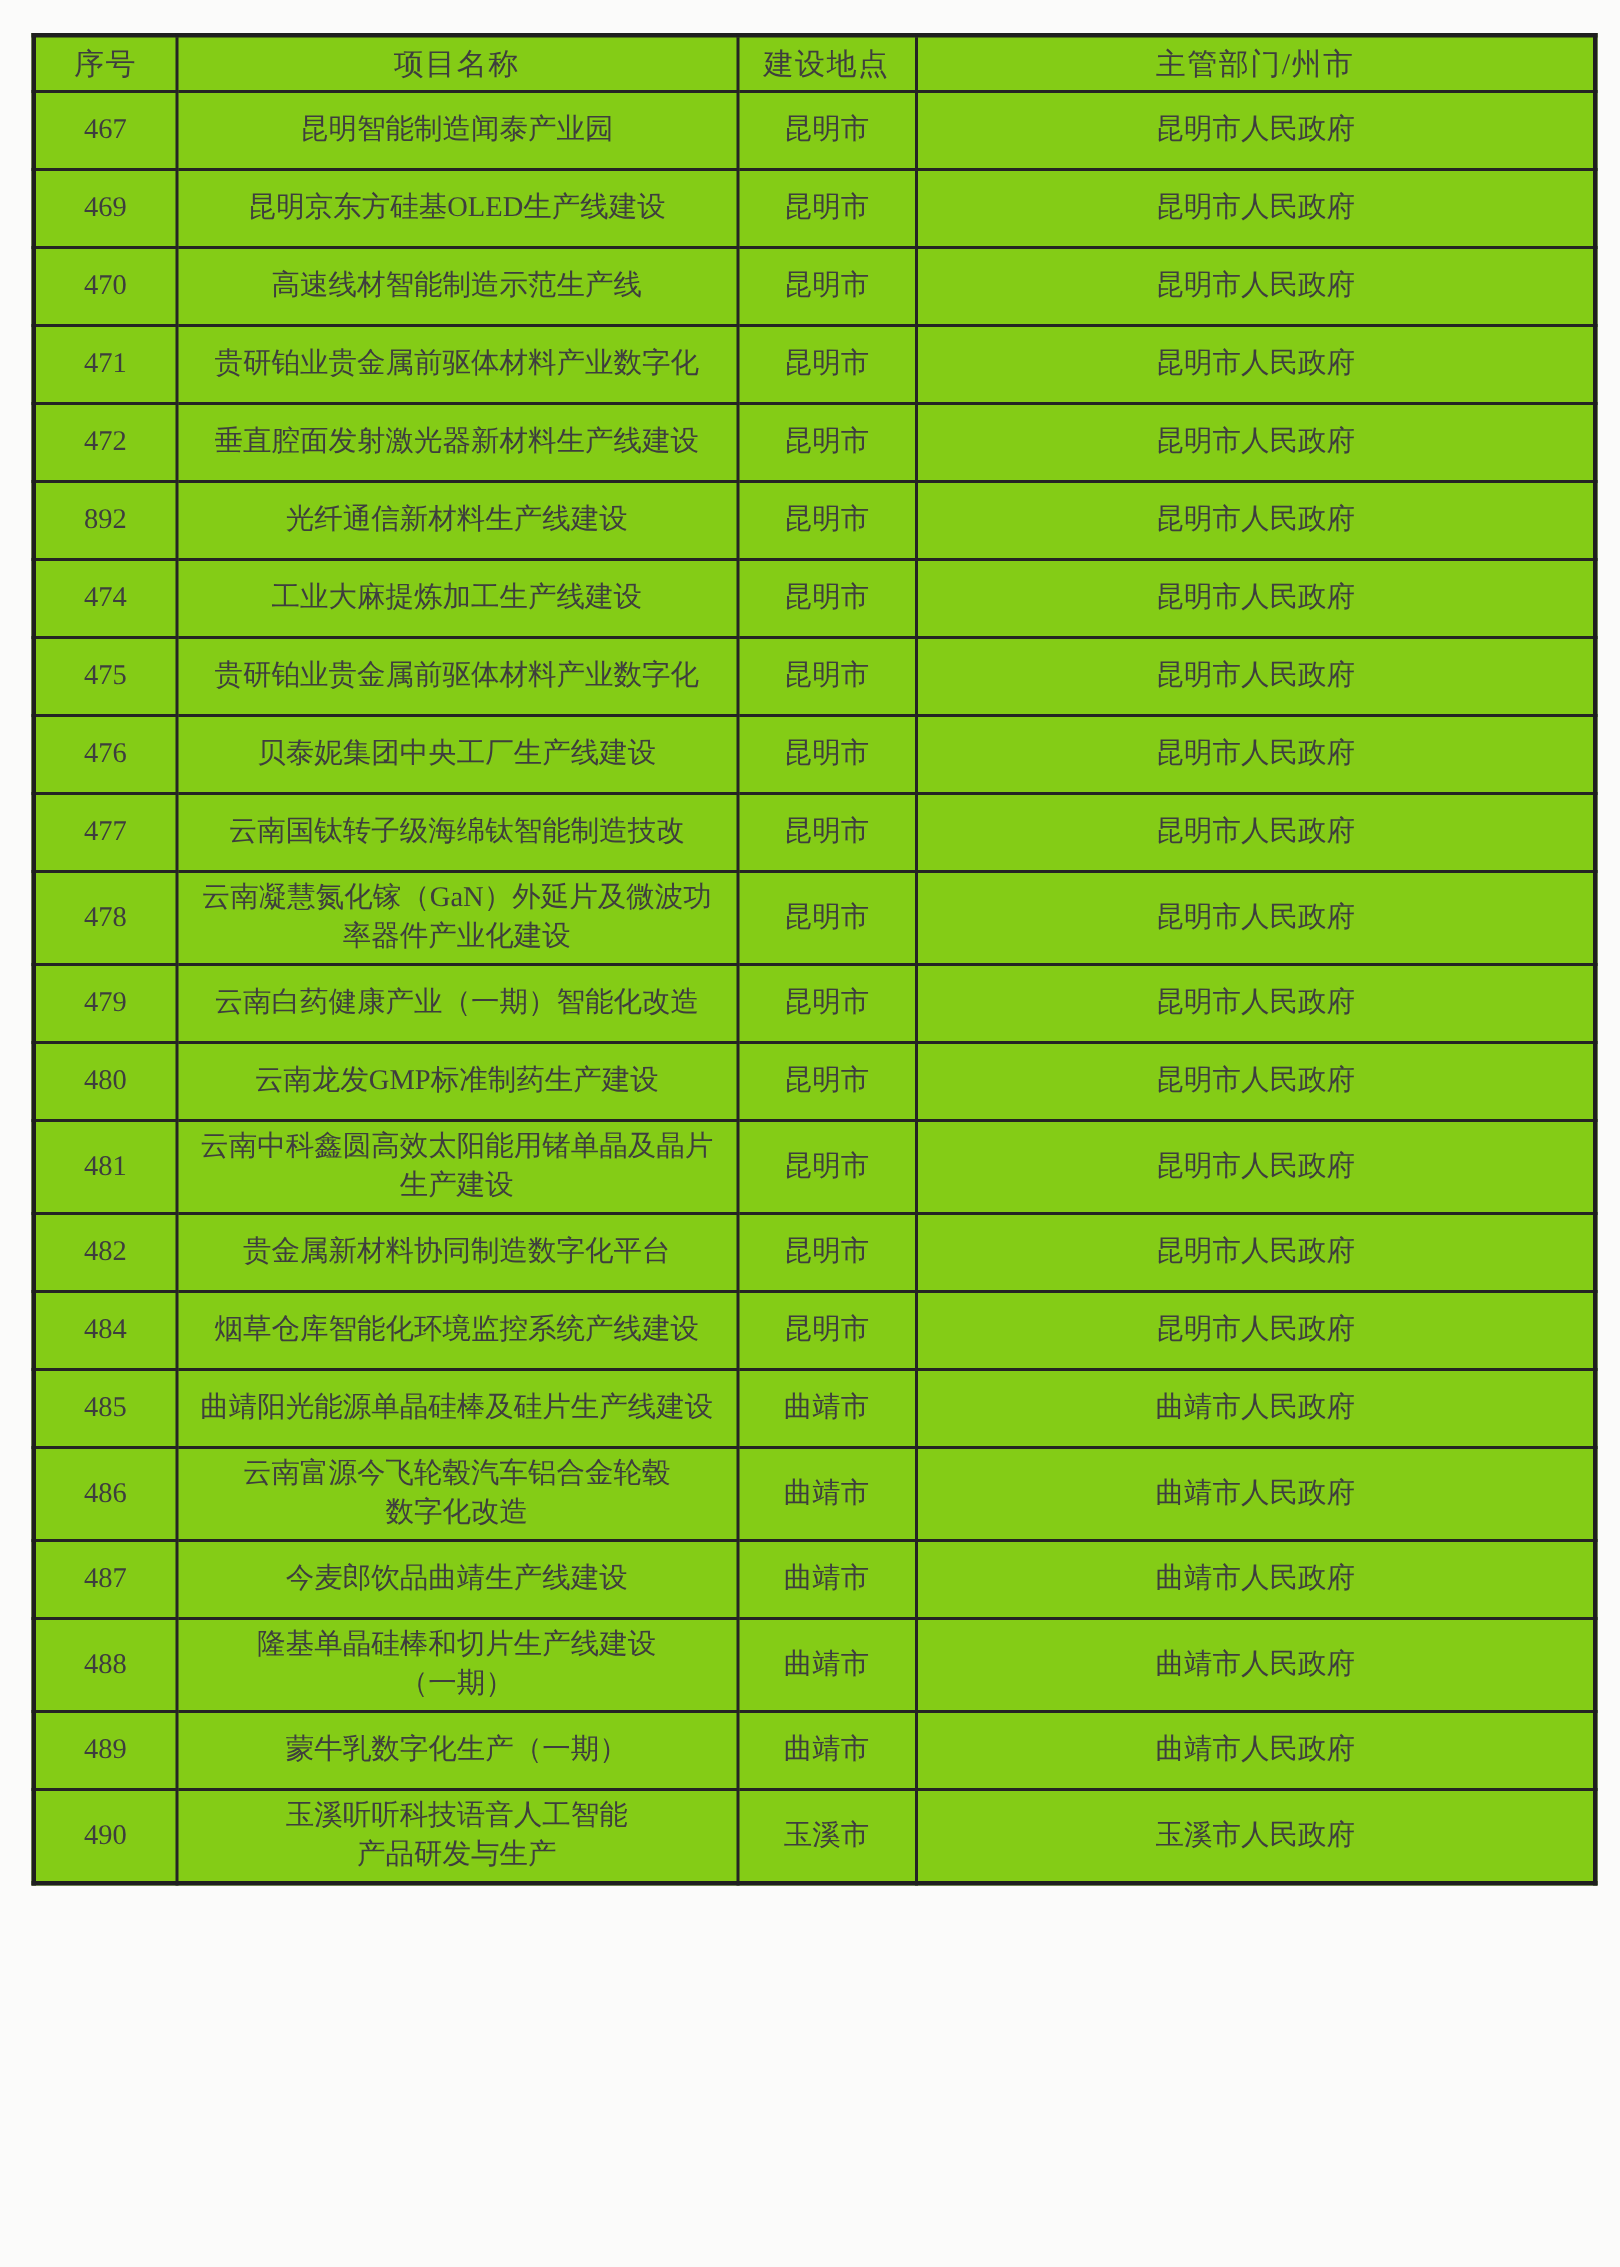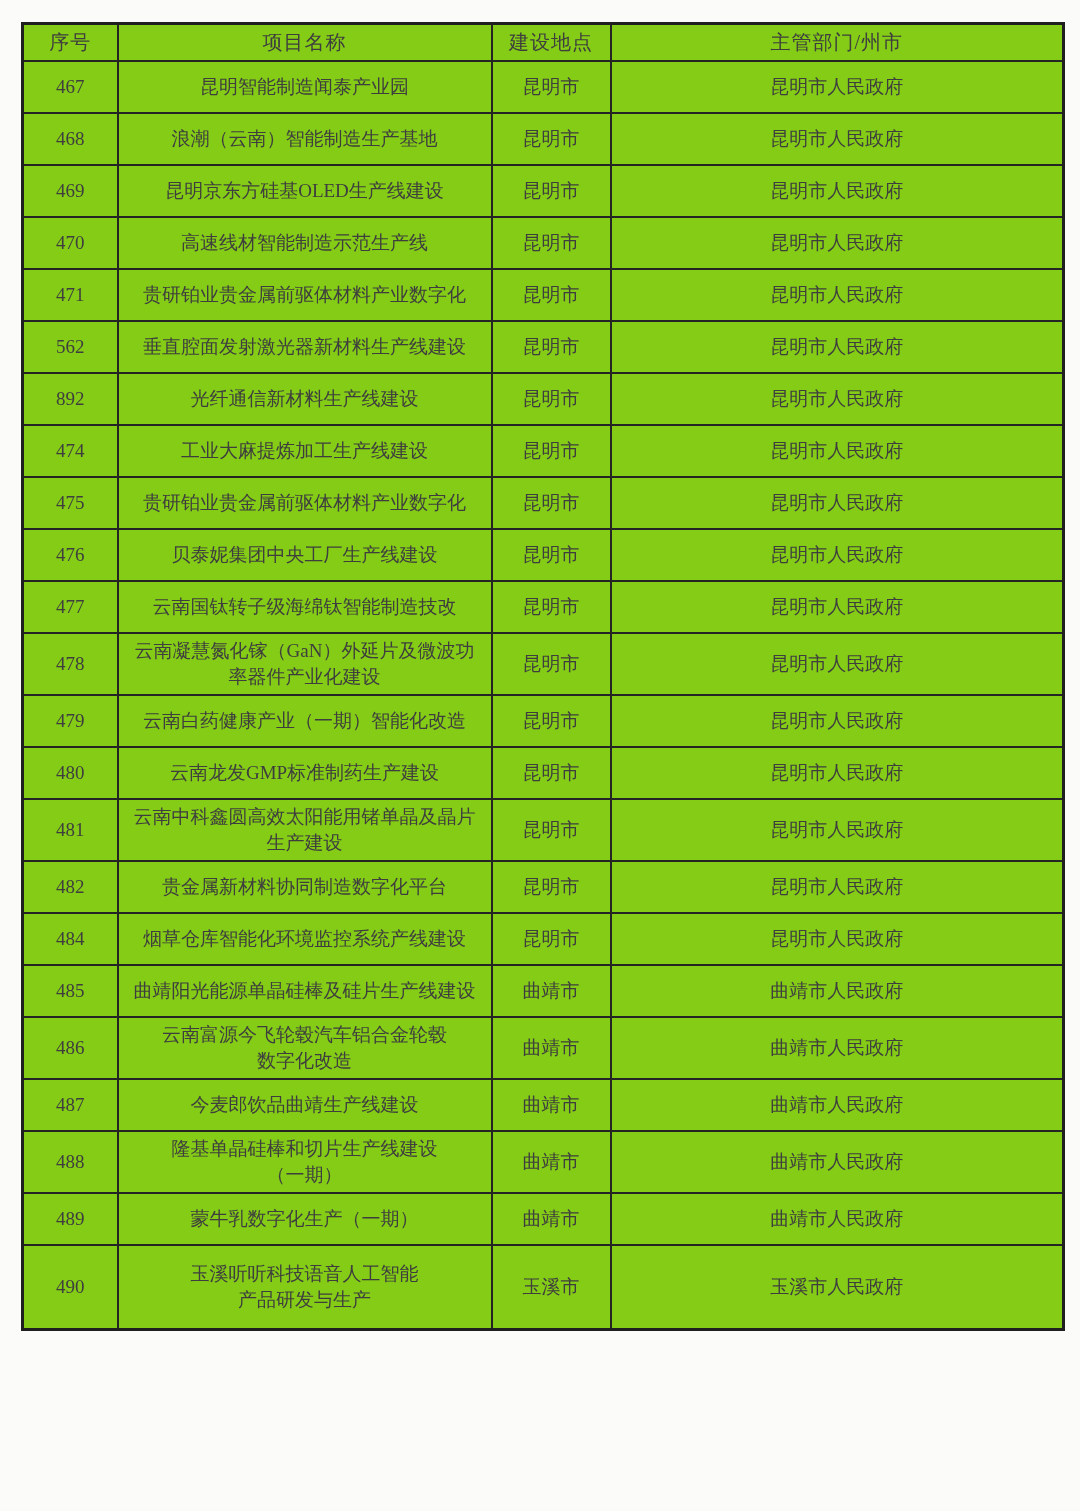--- a/index.html
+++ b/index.html
@@ -71,45 +71,39 @@
       </tr>
     </thead>
     <tbody>
         <tr>
     <td class="c-no">467</td>
     <td class="c-name">昆明智能制造闻泰产业园</td>
     <td class="c-loc">昆明市</td>
     <td class="c-auth">昆明市人民政府</td>
   </tr>
         <tr>
-    <td class="c-no">468</td>
-    <td class="c-name">浪潮（云南）智能制造生产基地</td>
-    <td class="c-loc">昆明市</td>
-    <td class="c-auth">昆明市人民政府</td>
-  </tr>
-        <tr>
     <td class="c-no">469</td>
     <td class="c-name">昆明京东方硅基OLED生产线建设</td>
     <td class="c-loc">昆明市</td>
     <td class="c-auth">昆明市人民政府</td>
   </tr>
         <tr>
     <td class="c-no">470</td>
     <td class="c-name">高速线材智能制造示范生产线</td>
     <td class="c-loc">昆明市</td>
     <td class="c-auth">昆明市人民政府</td>
   </tr>
         <tr>
     <td class="c-no">471</td>
     <td class="c-name">贵研铂业贵金属前驱体材料产业数字化</td>
     <td class="c-loc">昆明市</td>
     <td class="c-auth">昆明市人民政府</td>
   </tr>
         <tr>
-    <td class="c-no">562</td>
+    <td class="c-no">472</td>
     <td class="c-name">垂直腔面发射激光器新材料生产线建设</td>
     <td class="c-loc">昆明市</td>
     <td class="c-auth">昆明市人民政府</td>
   </tr>
         <tr>
     <td class="c-no">892</td>
     <td class="c-name">光纤通信新材料生产线建设</td>
     <td class="c-loc">昆明市</td>
     <td class="c-auth">昆明市人民政府</td>
   </tr>

